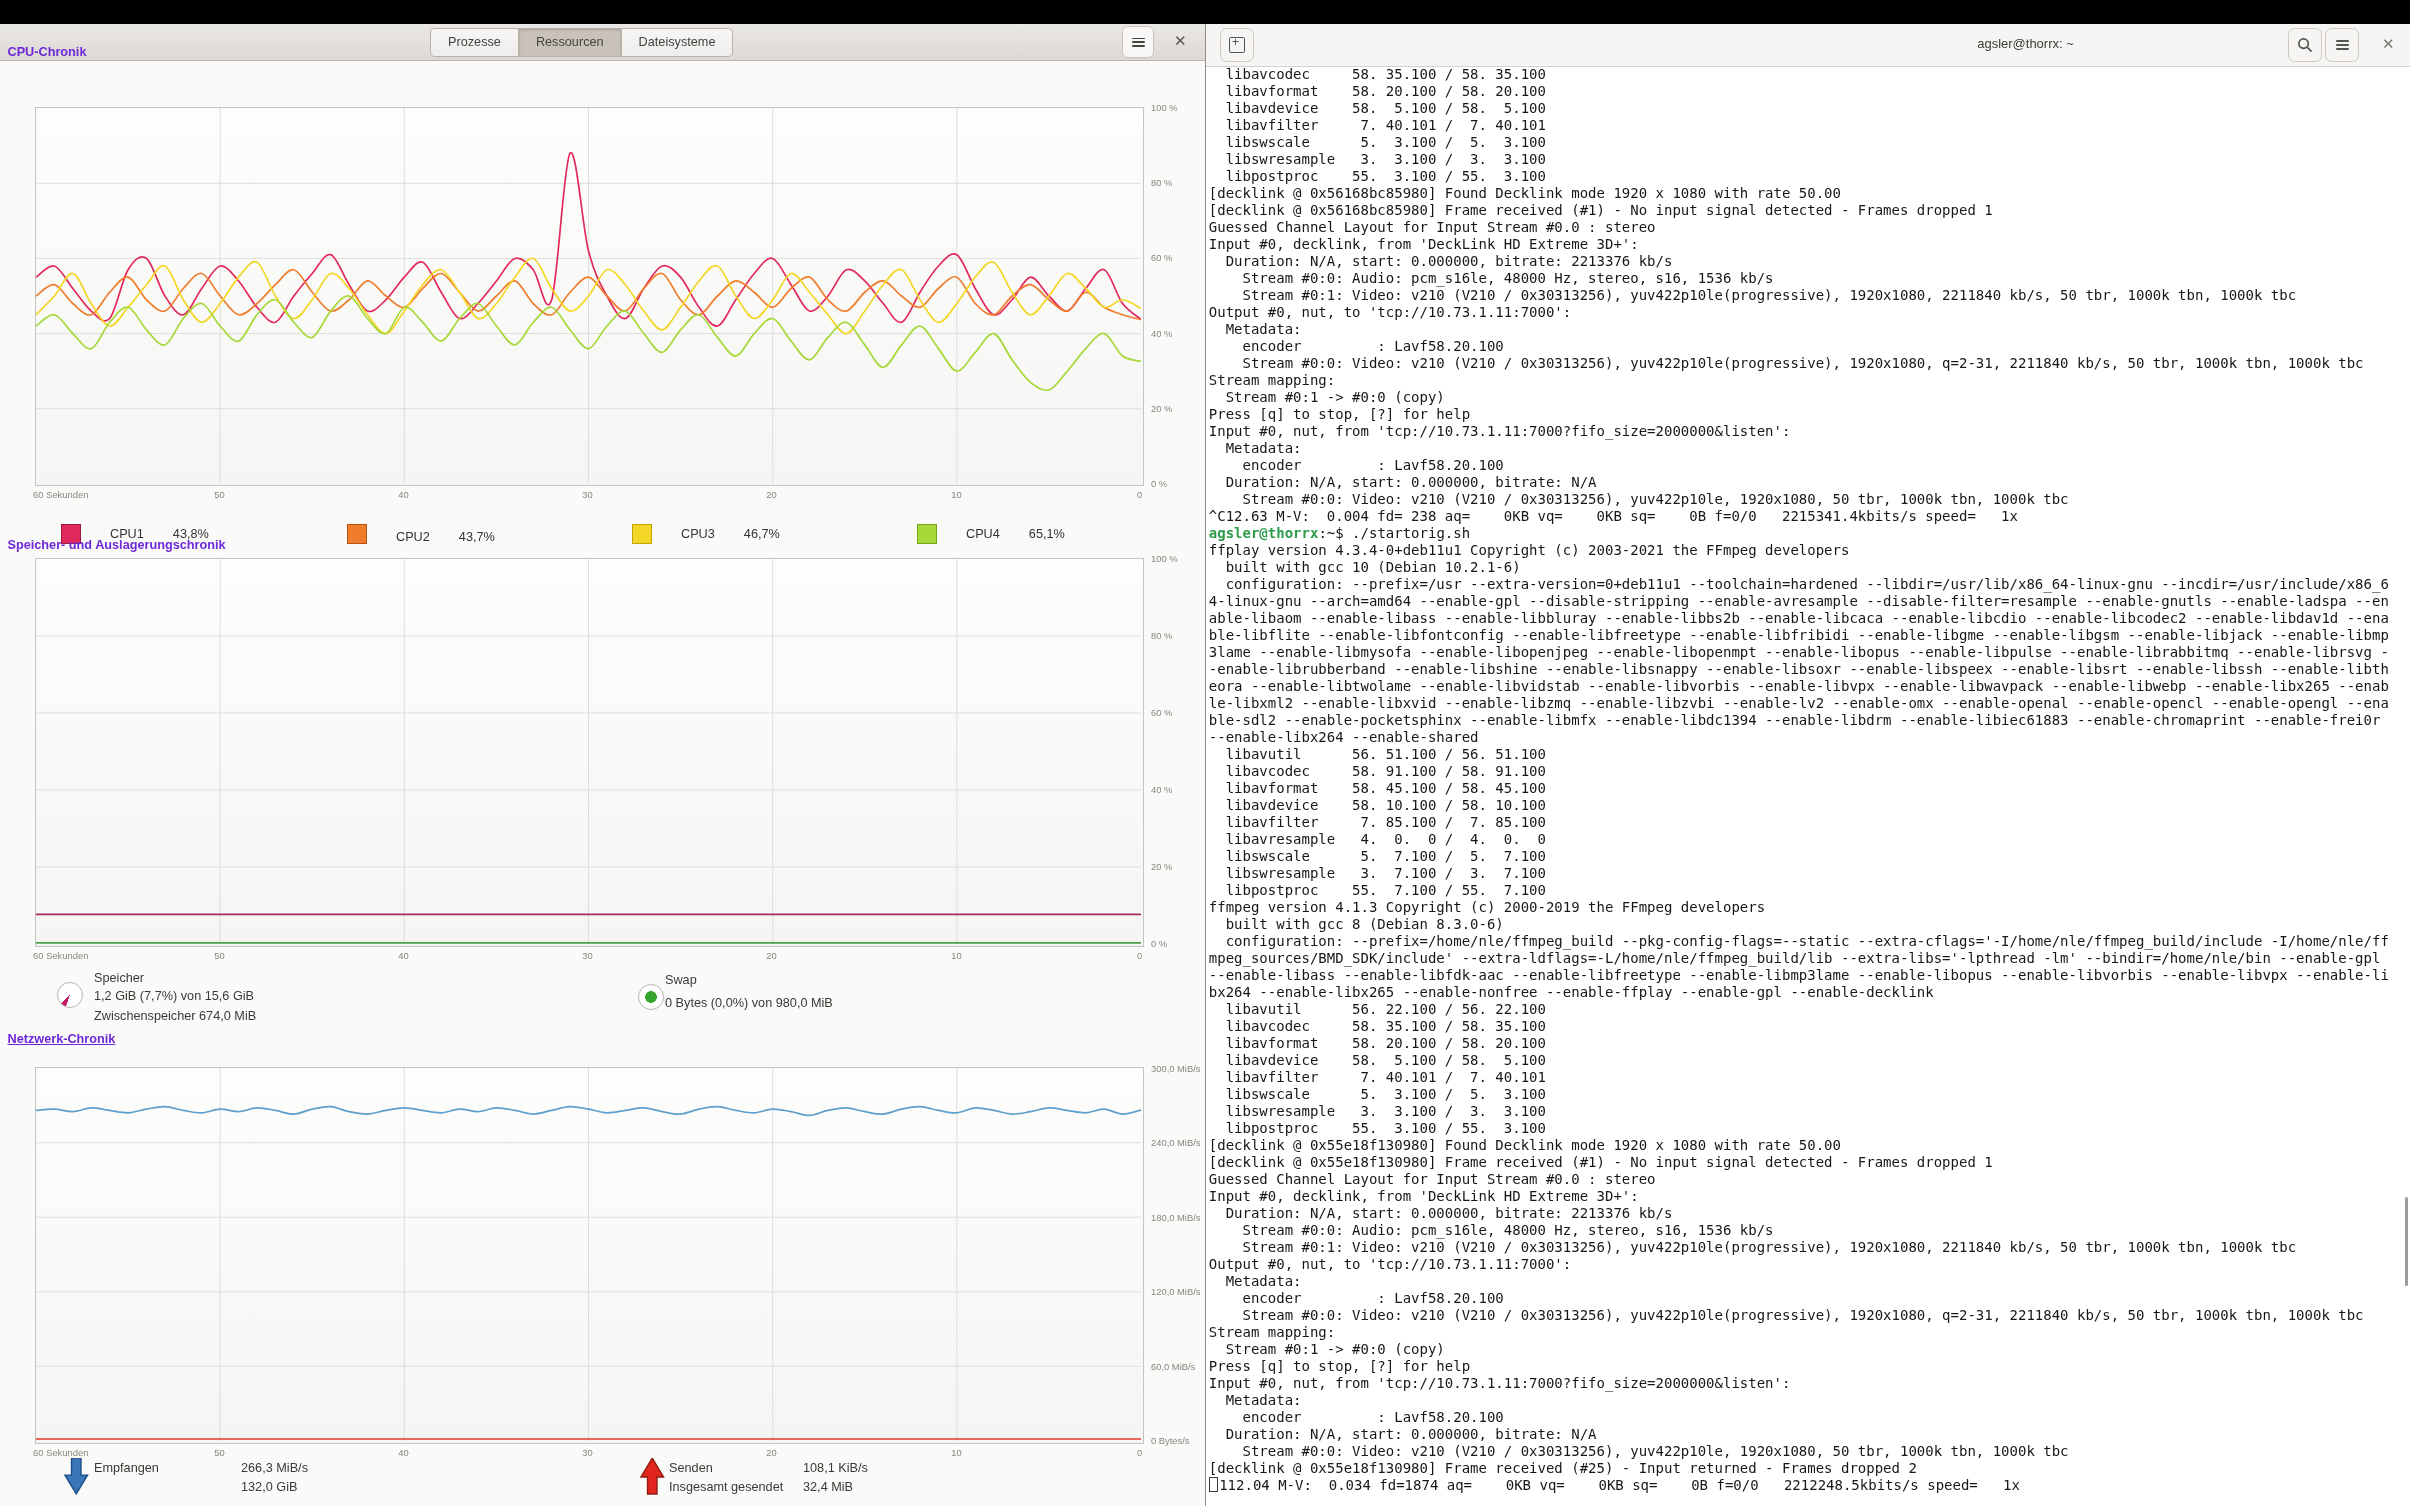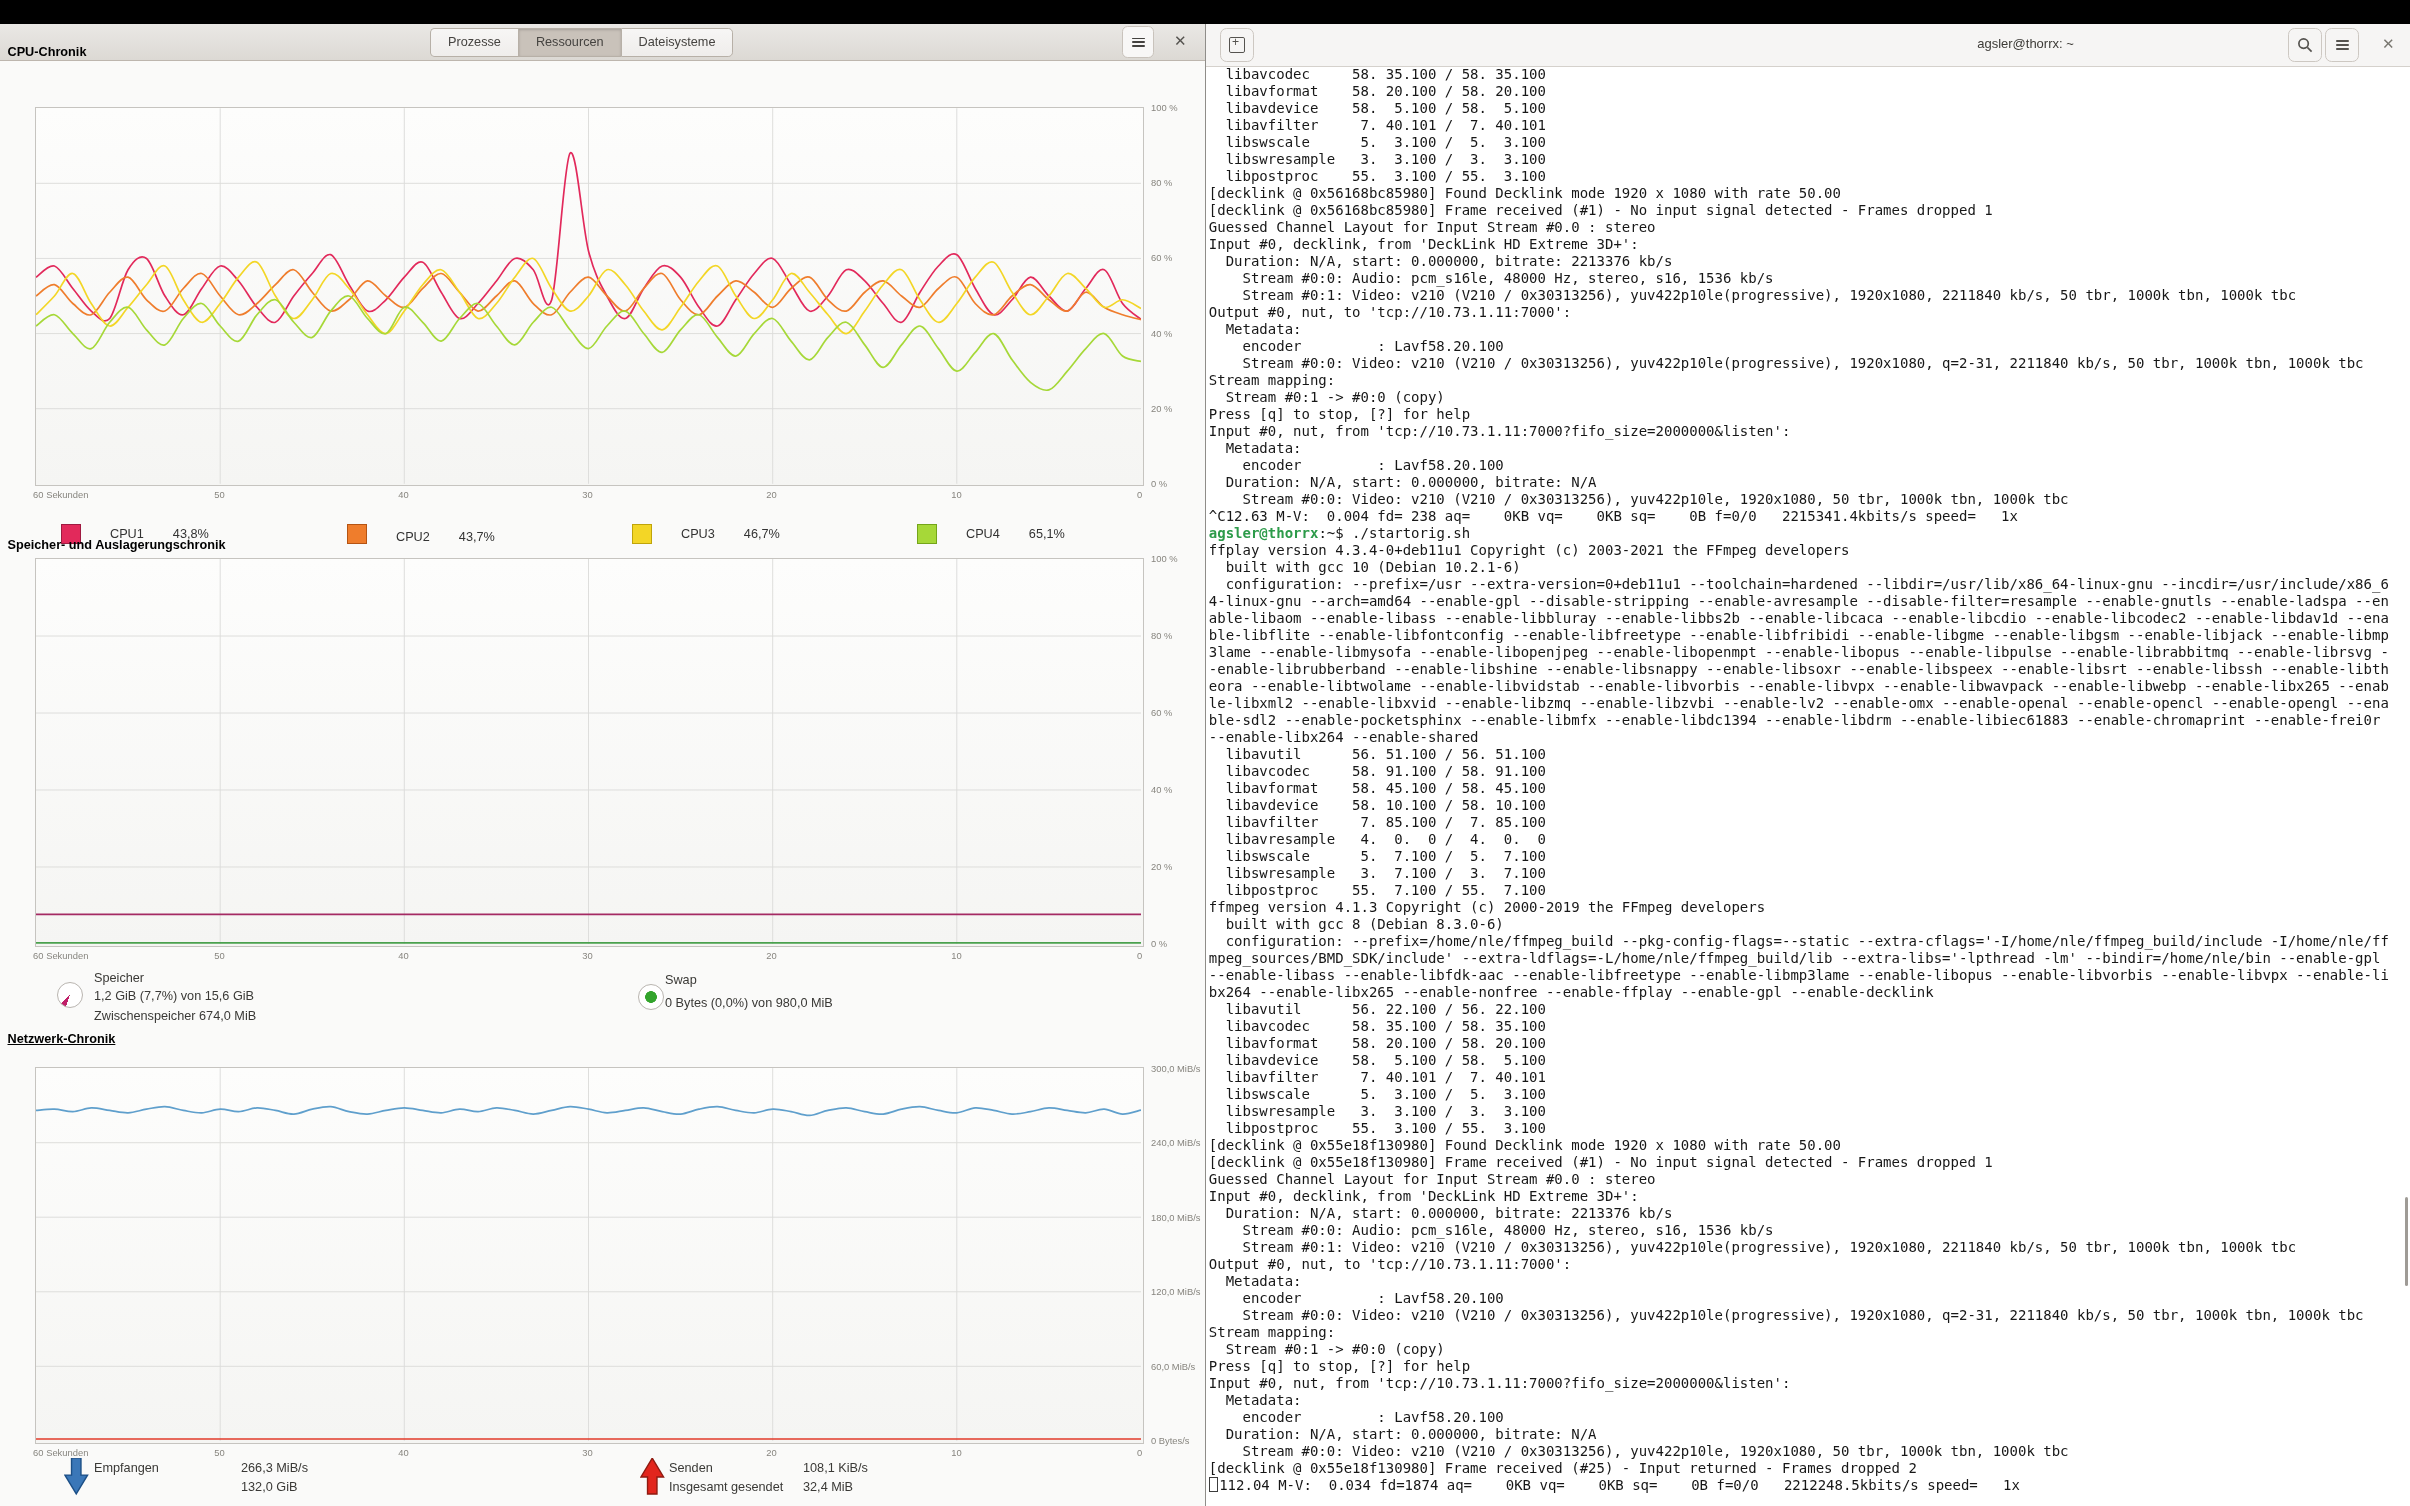--- a/index.html
+++ b/index.html
@@ -13,21 +13,21 @@
   .tabgroup{position:absolute;left:430px;top:4.7px;height:33px;display:flex;}
   .tab{height:27px;line-height:27px;padding:0 17px;font-size:12.7px;color:#454340;
        background:linear-gradient(180deg,#f7f6f5,#efedeb);border:0.9px solid #b7b0a7;border-right:none;}
   .tab:first-child{border-radius:4.7px 0 0 4.7px;}
   .tab:last-child{border-radius:0 4.7px 4.7px 0;border-right:0.9px solid #b7b0a7;}
   .tab.active{background:#c9c2ba;box-shadow:inset 0 0.9px 2.8px rgba(0,0,0,.18);}
   .sqbtn{position:absolute;width:30px;height:30px;border:0.9px solid #c9c3bc;border-radius:5.6px;
          background:#f8f7f6;display:flex;align-items:center;justify-content:center;}
   .barsicon i{display:block;width:13px;height:1.9px;background:#44423f;margin:1.9px 0;border-radius:0.9px;}
   .closex{position:absolute;font-size:15px;color:#55534f;width:22.6px;height:22.6px;text-align:center;line-height:22.6px;}
-  .sectitle{position:absolute;left:7.5px;font-size:12.7px;font-weight:bold;color:#000000;}
+  .sectitle{position:absolute;left:7.5px;font-size:12.7px;font-weight:bold;color:#6d28d9;}
   .chart{position:absolute;left:35px;width:1109px;border:0.9px solid #c6c4c0;
          background:linear-gradient(180deg,#fdfdfc,#f5f5f3);box-sizing:border-box;}
   .chart svg{position:absolute;left:0;top:0;}
   .yticks span{position:absolute;left:1151px;width:55px;font-size:9.4px;color:#87857f;white-space:nowrap;}
   .xticks{position:absolute;left:35px;width:1109px;height:11.3px;}
   .xticks span{position:absolute;font-size:9.4px;color:#87857f;white-space:nowrap;}
   .legend-sw{width:20px;height:20px;border:0.9px solid #000;display:inline-block;box-sizing:border-box;}
   .cpu-item{position:absolute;top:500px;display:flex;align-items:center;gap:29px;font-size:12.7px;color:#333;}
   .mem-text{position:absolute;font-size:12.7px;color:#3a3936;}
   .ring{position:absolute;width:26px;height:26px;border-radius:50%;border:1.9px solid #b9b5b0;box-sizing:border-box;background:#fff;}

